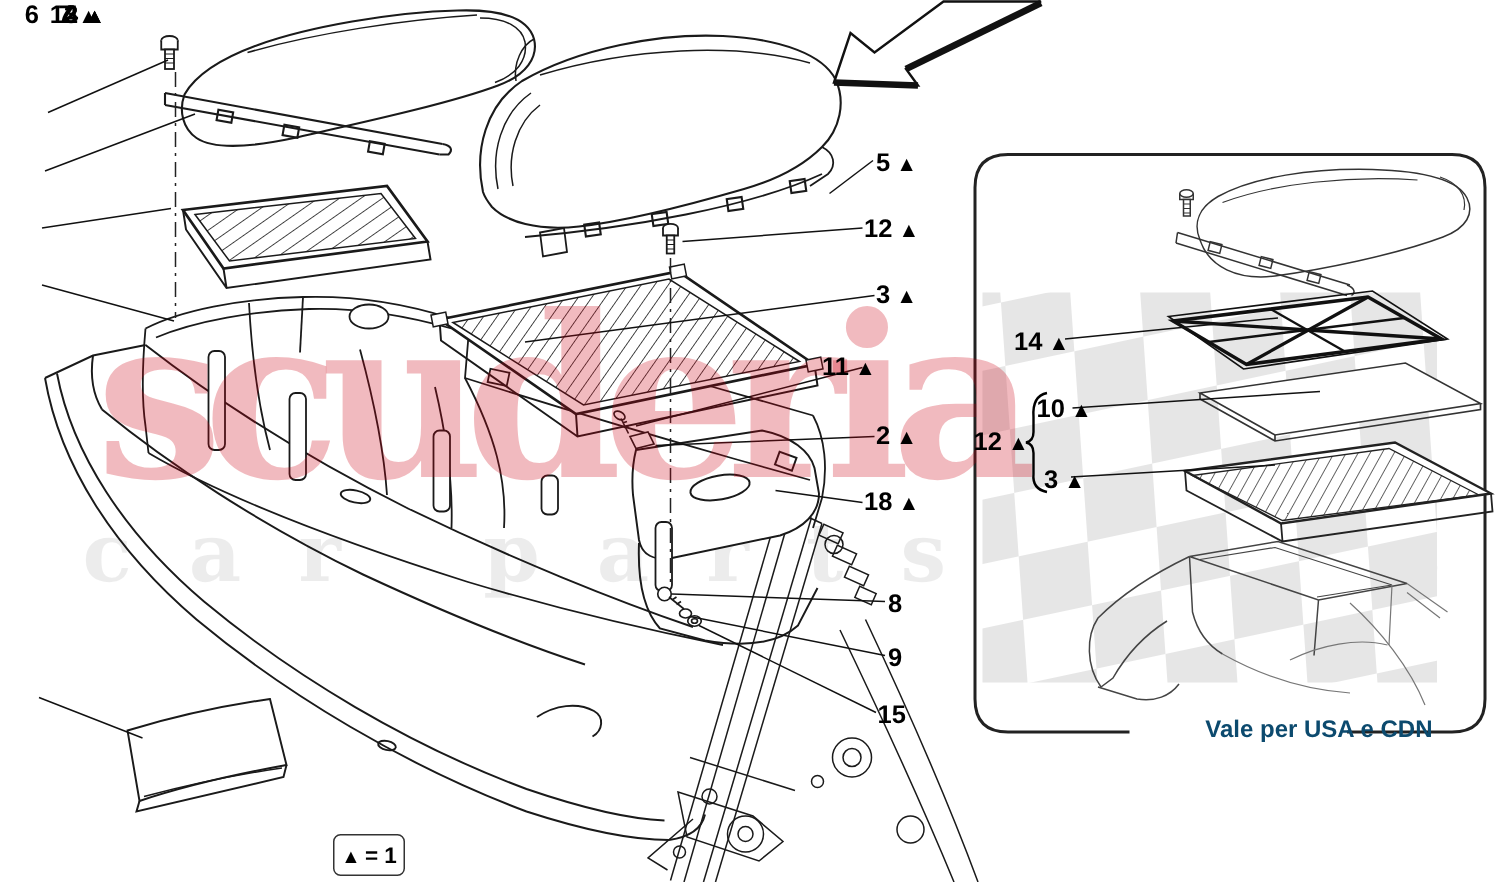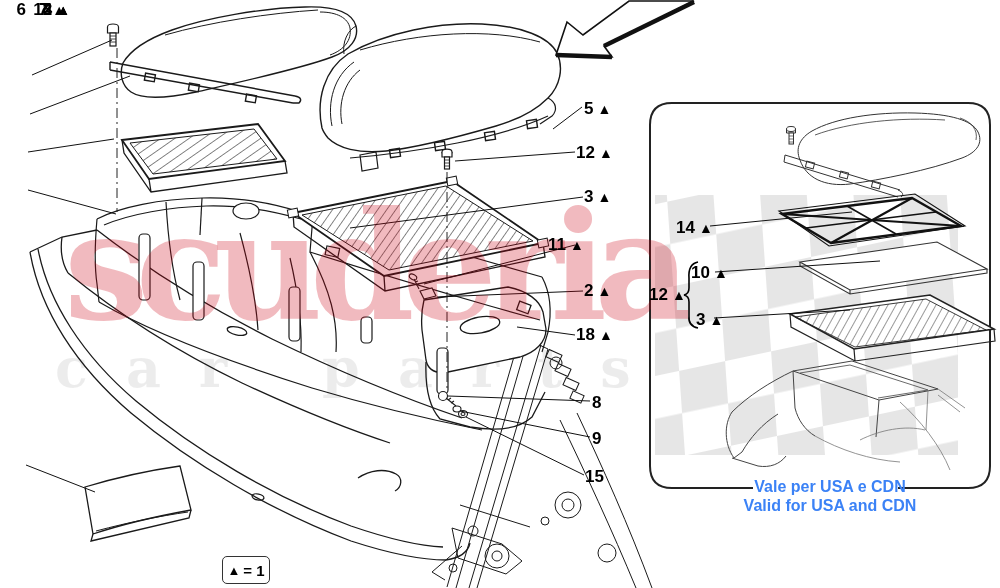--- a/index.html
+++ b/index.html
@@ -15,21 +15,21 @@
   svg.art{position:absolute;left:0;top:0;z-index:2;}
   .wm-red{position:absolute;left:64px;top:178px;z-index:3;line-height:1;
           font:700 150px "DejaVu Serif",serif;letter-spacing:-13px;white-space:nowrap;
           color:rgba(204,0,20,0.27);pointer-events:none;}
   
   .lbl{position:absolute;z-index:4;font:700 17px "Liberation Sans",sans-serif;
        color:#000;white-space:nowrap;line-height:19px;}
   .lbl .mk{font-size:14px;margin-left:4px;}
   .ra{text-align:right;}
   .cap{position:absolute;z-index:4;font:700 16px "Liberation Sans",sans-serif;
-       color:#3b82f6;text-align:center;width:250px;left:705px;}
+       color:#0c4a6e;text-align:right;width:250px;left:705px;}
   .legend{position:absolute;z-index:4;left:222px;top:556px;width:46px;height:26px;
           border:1.6px solid #333;border-radius:5px;background:#fff;
           display:flex;align-items:center;justify-content:center;
           font:700 15px "Liberation Sans",sans-serif;}
   .legend .mk{font-size:13px;margin-right:3px;}
 </style>
 </head>
 <body>
 
 <div class="stage">
@@ -298,20 +298,19 @@
   <div class="lbl" style="left:592px;top:393px"><span>8</span></div>
   <div class="lbl" style="left:592px;top:429px"><span>9</span></div>
   <div class="lbl" style="left:585px;top:467px"><span>15</span></div>
 
   <div class="lbl" style="left:676px;top:218px"><span>14</span><span class="mk">▲</span></div>
   <div class="lbl" style="left:691px;top:263px"><span>10</span><span class="mk">▲</span></div>
   <div class="lbl" style="left:649px;top:285px"><span>12</span><span class="mk">▲</span></div>
   <div class="lbl" style="left:696px;top:310px"><span>3</span><span class="mk">▲</span></div>
 
   <div class="cap" style="top:478px">Vale per USA e CDN</div>
-  <div class="cap" style="top:497px">Valid for USA and CDN</div>
 
   <div class="legend">
     <span class="mk">▲</span>
     <span>= 1</span>
   </div>
 
 </div>
 
 </body></html>

